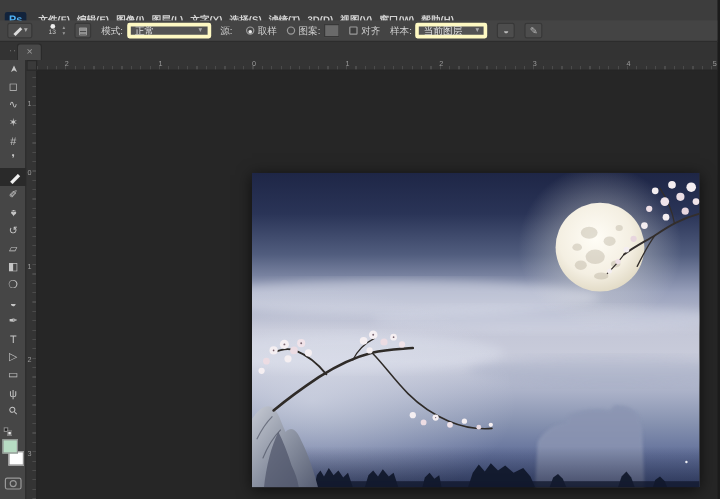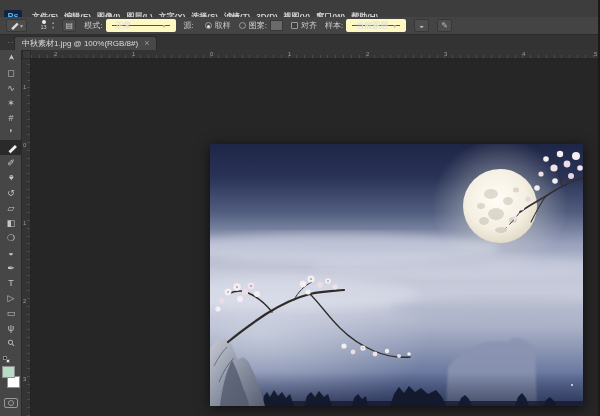--- a/index.html
+++ b/index.html
@@ -22,22 +22,22 @@
   .presetbtn{display:flex;align-items:center;gap:2px;margin-left:6px;padding:1px 3px;border-radius:2px;background:#4d4d4d;border:1px solid #383838;}
   .bandaid{display:inline-block;font-size:8px;color:#ddd;transform:rotate(-45deg);}
   .caret{font-size:6px;color:#aaa;line-height:1;}
   .brushprev{display:flex;flex-direction:column;align-items:center;margin-left:10px;width:13px;}
   .brushdot{width:4px;height:4px;border-radius:50%;background:#eee;}
   .brushnum{font-size:5.5px;color:#ccc;line-height:1.2;}
   .stepper{display:flex;flex-direction:column;margin-left:2px;}
   .stepper span{font-size:4.5px;color:#9a9a9a;line-height:.9;}
   .panelbtn{margin-left:8px;width:14px;height:13px;background:#4d4d4d;border:1px solid #383838;border-radius:2px;
     color:#c9c9c9;font-size:8px;display:flex;align-items:center;justify-content:center;}
-  .field{background:#535353;border:6px solid #fef9c3;border-radius:2px;height:13px;display:flex;
-    align-items:center;justify-content:space-between;padding:0 4px;color:#e2e2e2;gap:4px;white-space:nowrap;font-weight:bold;}
+  .field{background:#535353;border:3px solid #fef9c3;border-radius:2px;height:13px;display:flex;
+    align-items:center;justify-content:space-between;padding:0 4px;color:#e2e2e2;gap:4px;white-space:nowrap;}
   .radio{width:7px;height:7px;border:1px solid #9b9b9b;border-radius:50%;margin:0 3px 0 8px;position:relative;}
   .radio.on::after{content:"";position:absolute;left:1.5px;top:1.5px;width:3px;height:3px;border-radius:50%;background:#e8e8e8;}
   .checkbox{width:7px;height:7px;border:1px solid #9b9b9b;border-radius:1px;margin:0 3px 0 8px;background:#3d3d3d;}
   .patternbox{width:13px;height:11px;background:#6a6a6a;border:1px solid #383838;margin-left:3px;}
   .obicon{margin-left:8px;width:15px;height:13px;background:#4d4d4d;border:1px solid #383838;border-radius:2px;
     color:#b9b9b9;font-size:8px;display:flex;align-items:center;justify-content:center;}
   
   .tabbar{position:absolute;top:35px;left:0;right:0;height:15px;background:#333;}
   .toolsheader{position:absolute;left:0;top:0;width:22px;height:15px;color:#8a8a8a;font-size:7px;
     display:flex;align-items:center;justify-content:center;letter-spacing:1px;}
@@ -133,21 +133,20 @@
       <span>◒</span>
     </div>
     <div class="obicon">
       <span>✎</span>
     </div>
   </div>
 
   <div class="tabbar">
     <div class="toolsheader">··</div>
     <div class="tab">
-      <span>中秋素材1.jpg @ 100%(RGB/8#)</span>
       <span class="tabclose">×</span>
     </div>
   </div>
 
   <div class="toolbar">
     <div class="tool">
         <span class="g-rot-90">➤</span>
       </div>
     <div class="tool">
         <span>◻</span>

